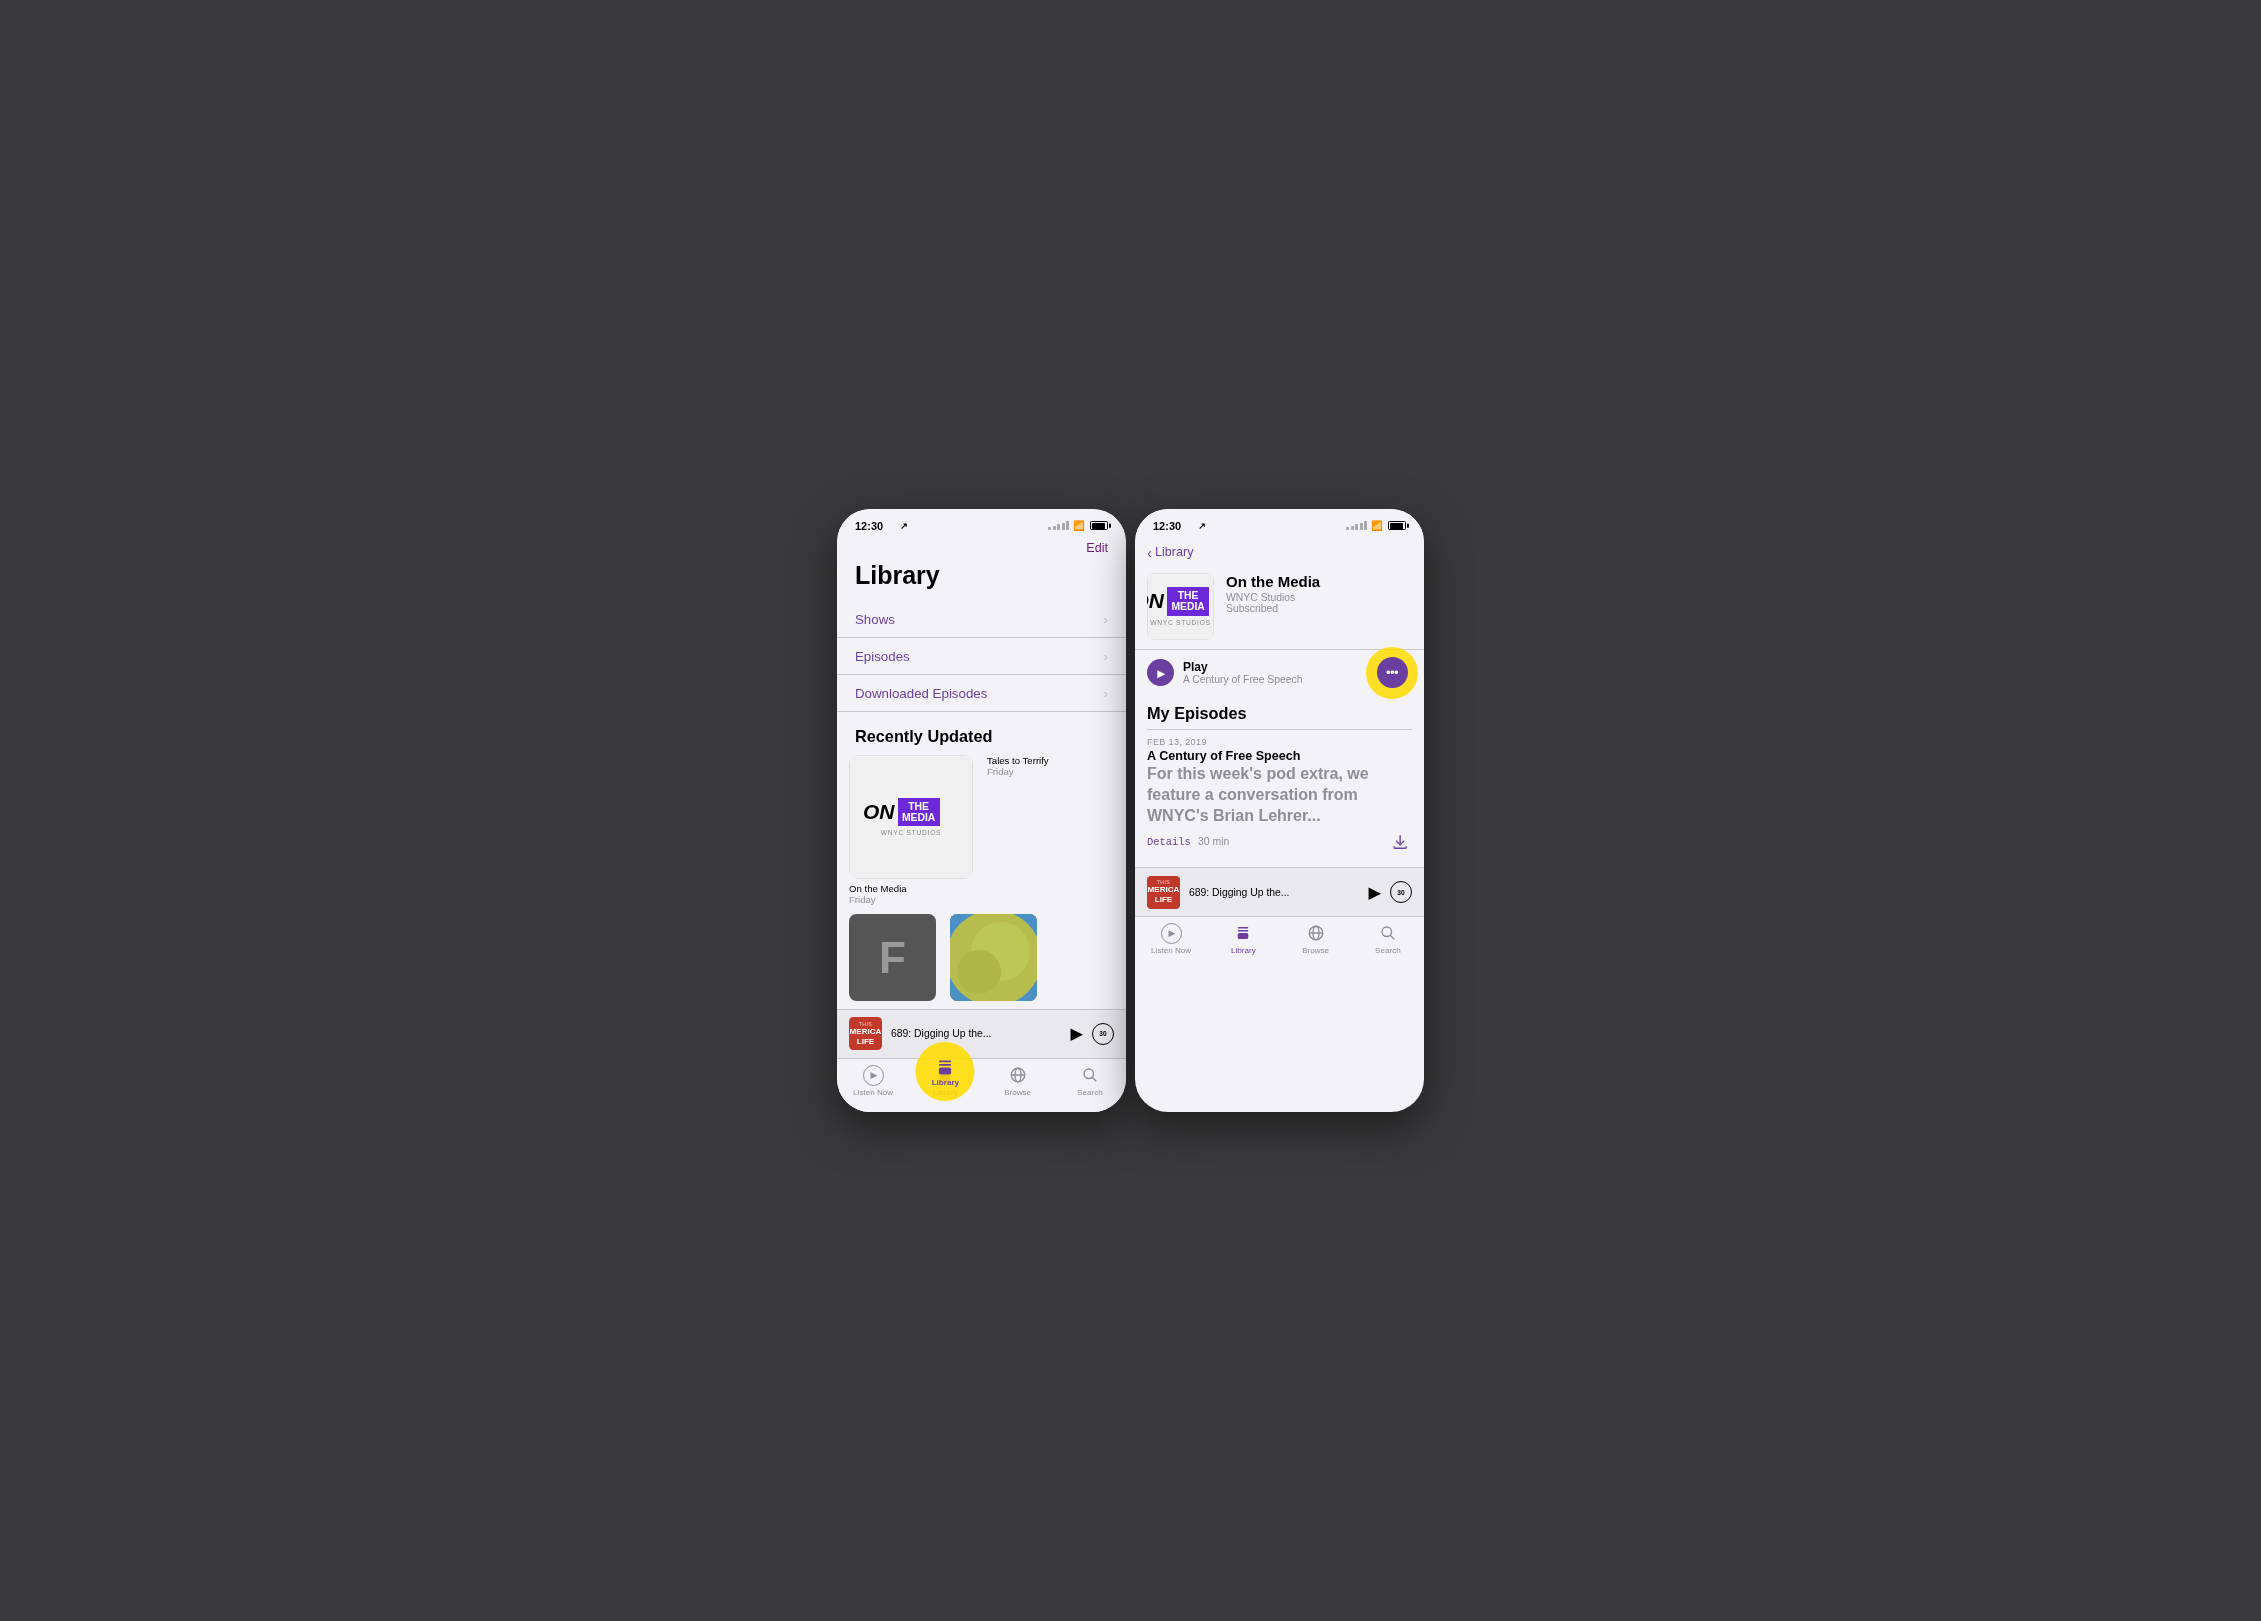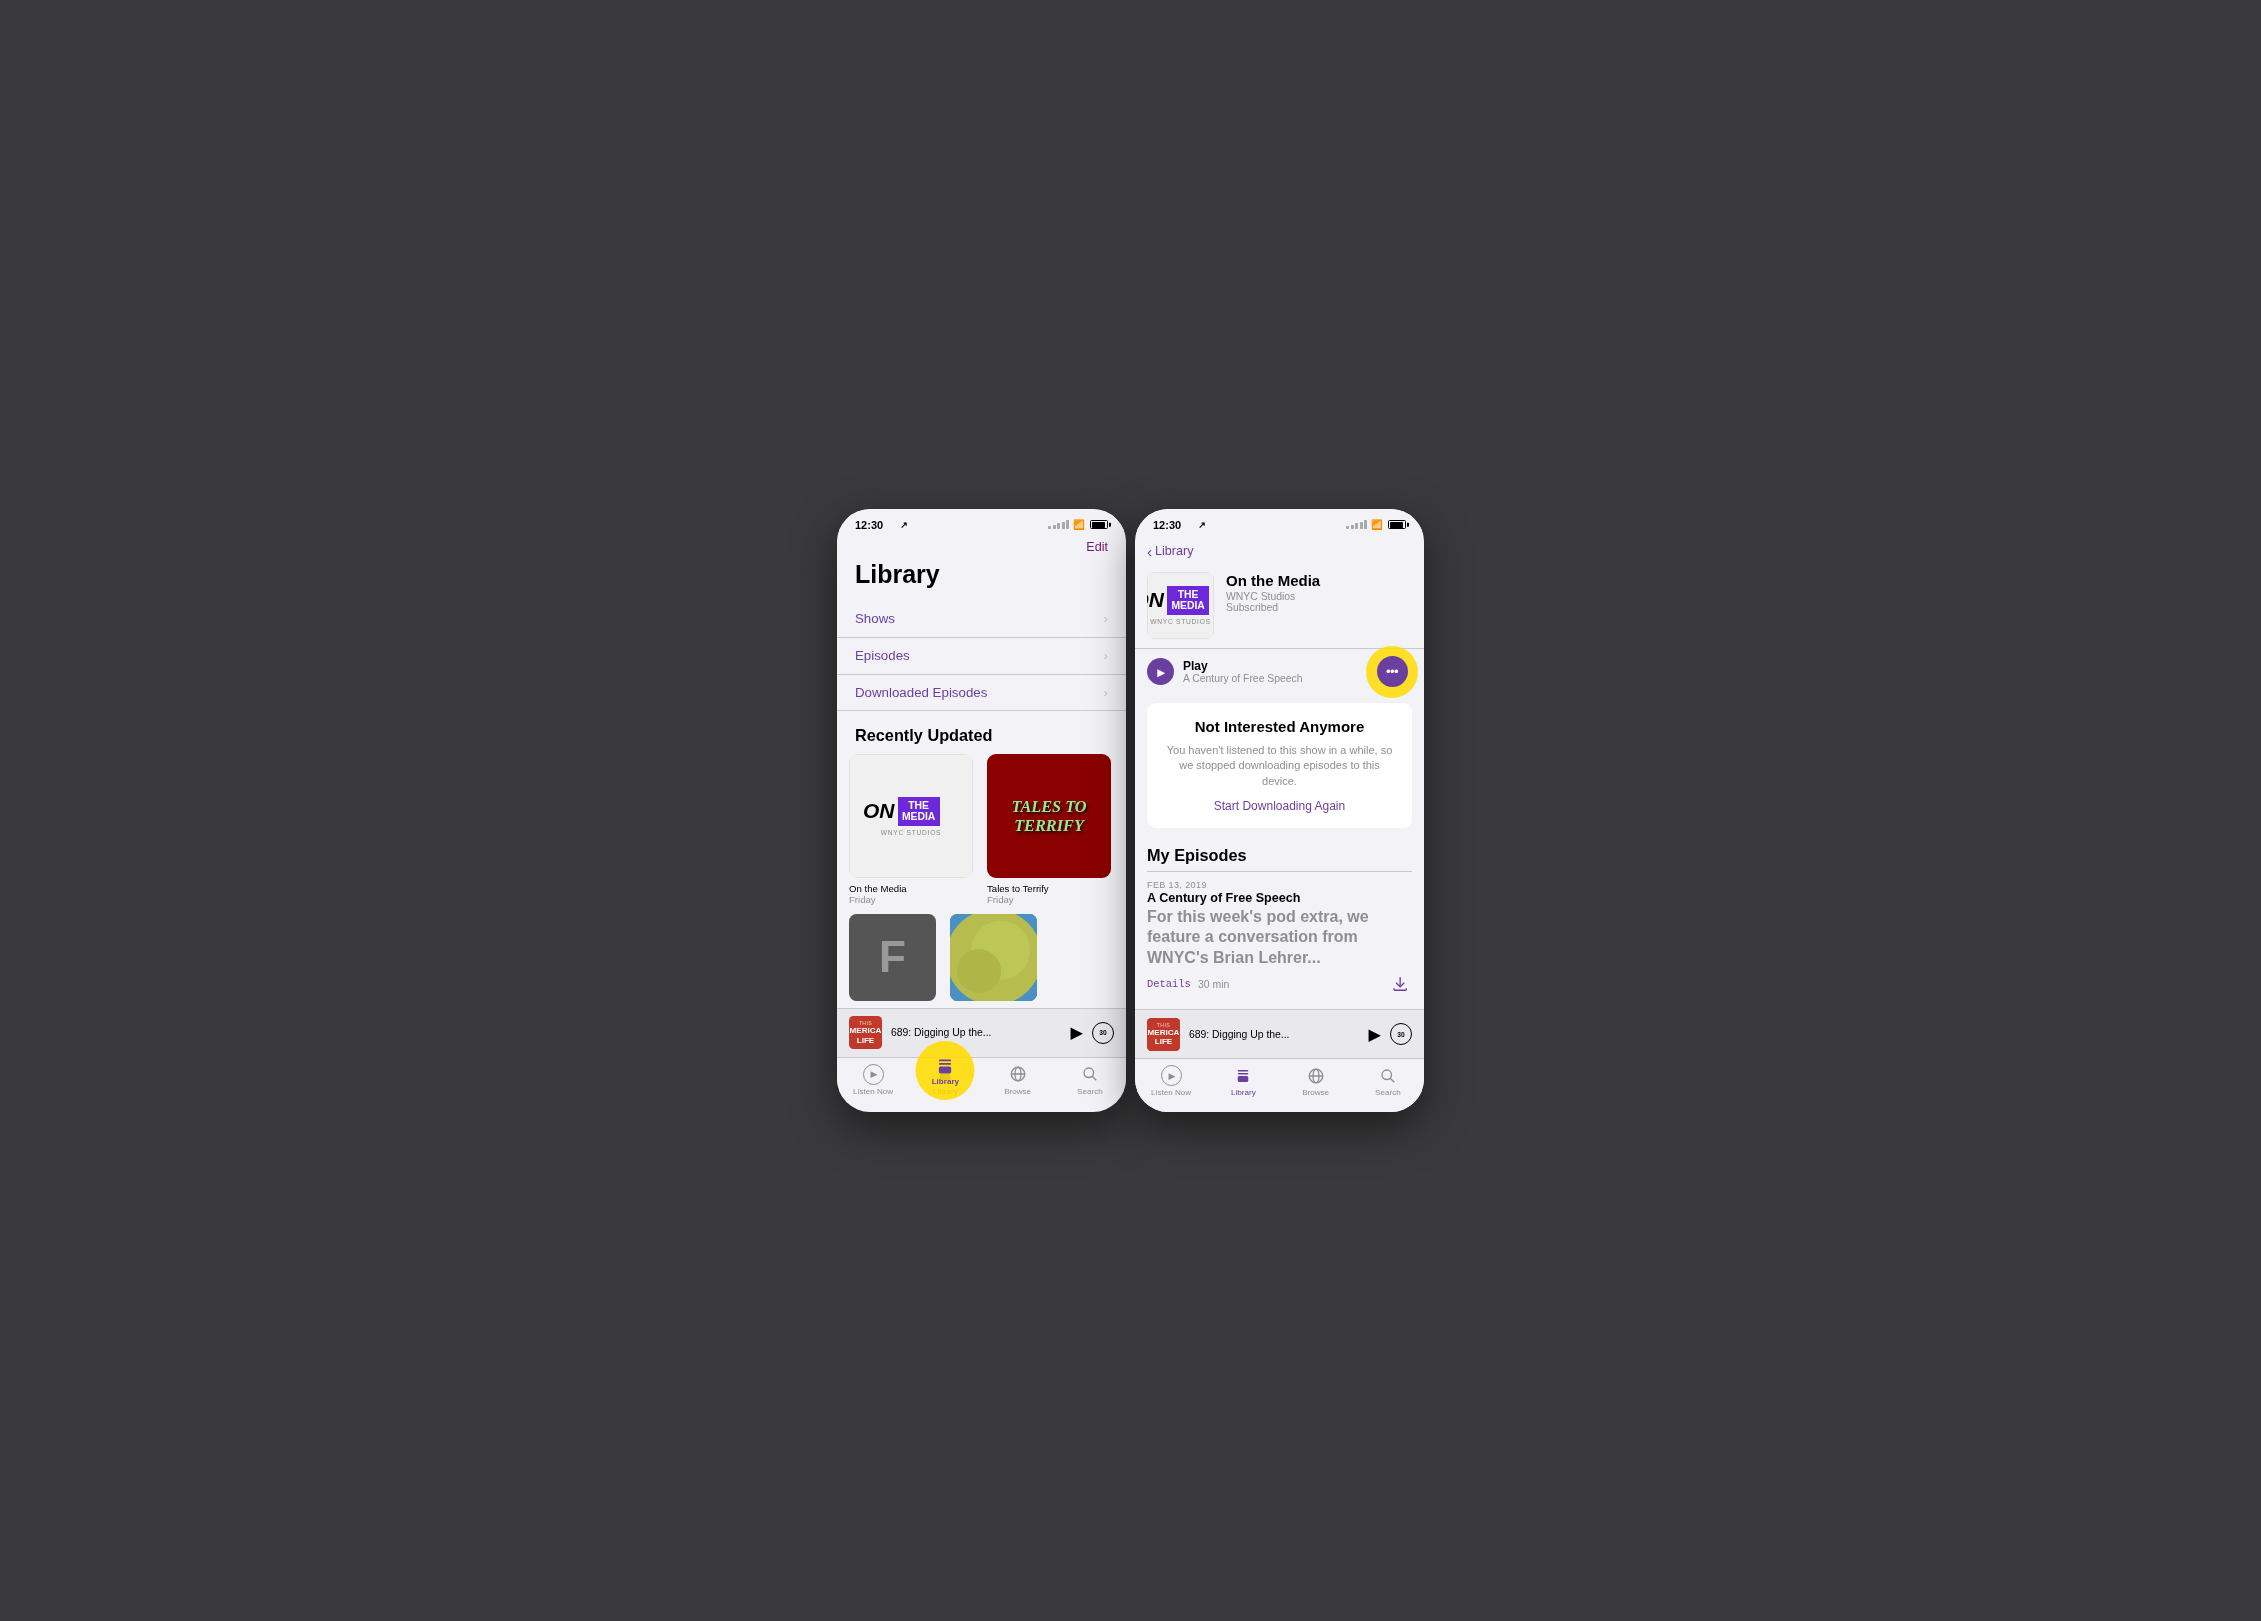--- a/index.html
+++ b/index.html
@@ -650,25 +650,20 @@
                   <div class="otm-box">THE<br>MEDIA</div>
                 </div>
 
                 <div class="otm-studios">WNYC STUDIOS</div>
               </div>
             </div>
             <div class="podcast-name">On the Media</div>
             <div class="podcast-day">Friday</div>
           </div>
           <div class="podcast-item">
-            <div class="podcast-artwork">
-              <div class="ttt-artwork">
-                <span class="ttt-title">Tales to<br>Terrify</span>
-              </div>
-            </div>
             <div class="podcast-name">Tales to Terrify</div>
             <div class="podcast-day">Friday</div>
           </div>
         </div>
 
         <div class="podcast-row2">
           <div class="podcast-item2">
             <div class="artwork2">
               <div class="freak-art">
                 <span class="freak-f">F</span>
@@ -818,25 +813,20 @@
           </div>
         </div>
 
         <div class="more-highlight-ring">
           <div class="more-inner-btn">
             <span class="more-dots">•••</span>
           </div>
         </div>
       </div>
 
-      <div class="not-interested">
-        <div class="not-interested-title">Not Interested Anymore</div>
-        <div class="not-interested-text">You haven't listened to this show in a while, so we stopped downloading episodes to this device.</div>
-        <div class="start-dl-btn">Start Downloading Again</div>
-      </div>
 
       <div class="my-episodes-section">
         <div class="my-episodes-title">My Episodes</div>
         <div class="episode-item">
           <div class="episode-date">FEB 13, 2019</div>
           <div class="episode-row">
             <div class="episode-row-content">
               <div class="episode-title">A Century of Free Speech</div>
               <div class="episode-desc">For this week's pod extra, we feature a conversation from WNYC's Brian Lehrer...</div>
               <div class="episode-meta">

